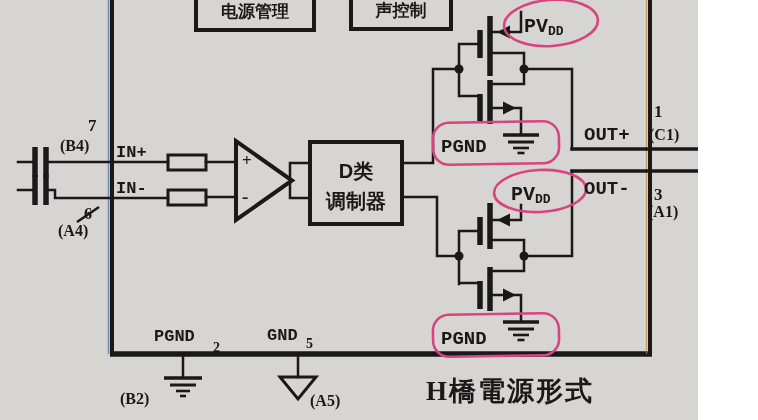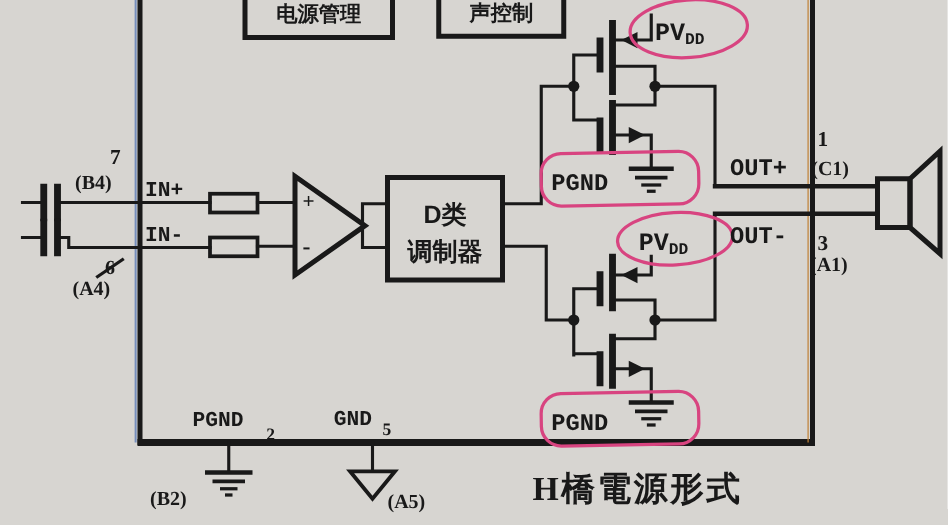--- a/index.html
+++ b/index.html
@@ -1,18 +1,18 @@
 <!DOCTYPE html>
 <html style="--background: #d7d5d1; --line: #191919; --annotation: #d84480;"><head>
 <meta charset="utf-8">
 <style>
   html,body{margin:0;padding:0;}
   .canvas{
     position:relative;
-    width:758px;height:420px;
+    width:698px;height:420px;
     background:var(--background,#d7d5d1);
     overflow:hidden;
     font-family:"Liberation Sans",sans-serif;
   }
   svg{display:block;}
   
   .wire   {stroke:var(--line,#191919);stroke-width:2.5;fill:none;stroke-linecap:square;}
   .wire3  {stroke:var(--line,#191919);stroke-width:3.5;fill:none;stroke-linecap:square;}
   .bar    {stroke:var(--line,#191919);stroke-width:5.5;fill:none;stroke-linecap:butt;}
   .comp   {stroke:var(--line,#191919);stroke-width:3;fill:none;}

